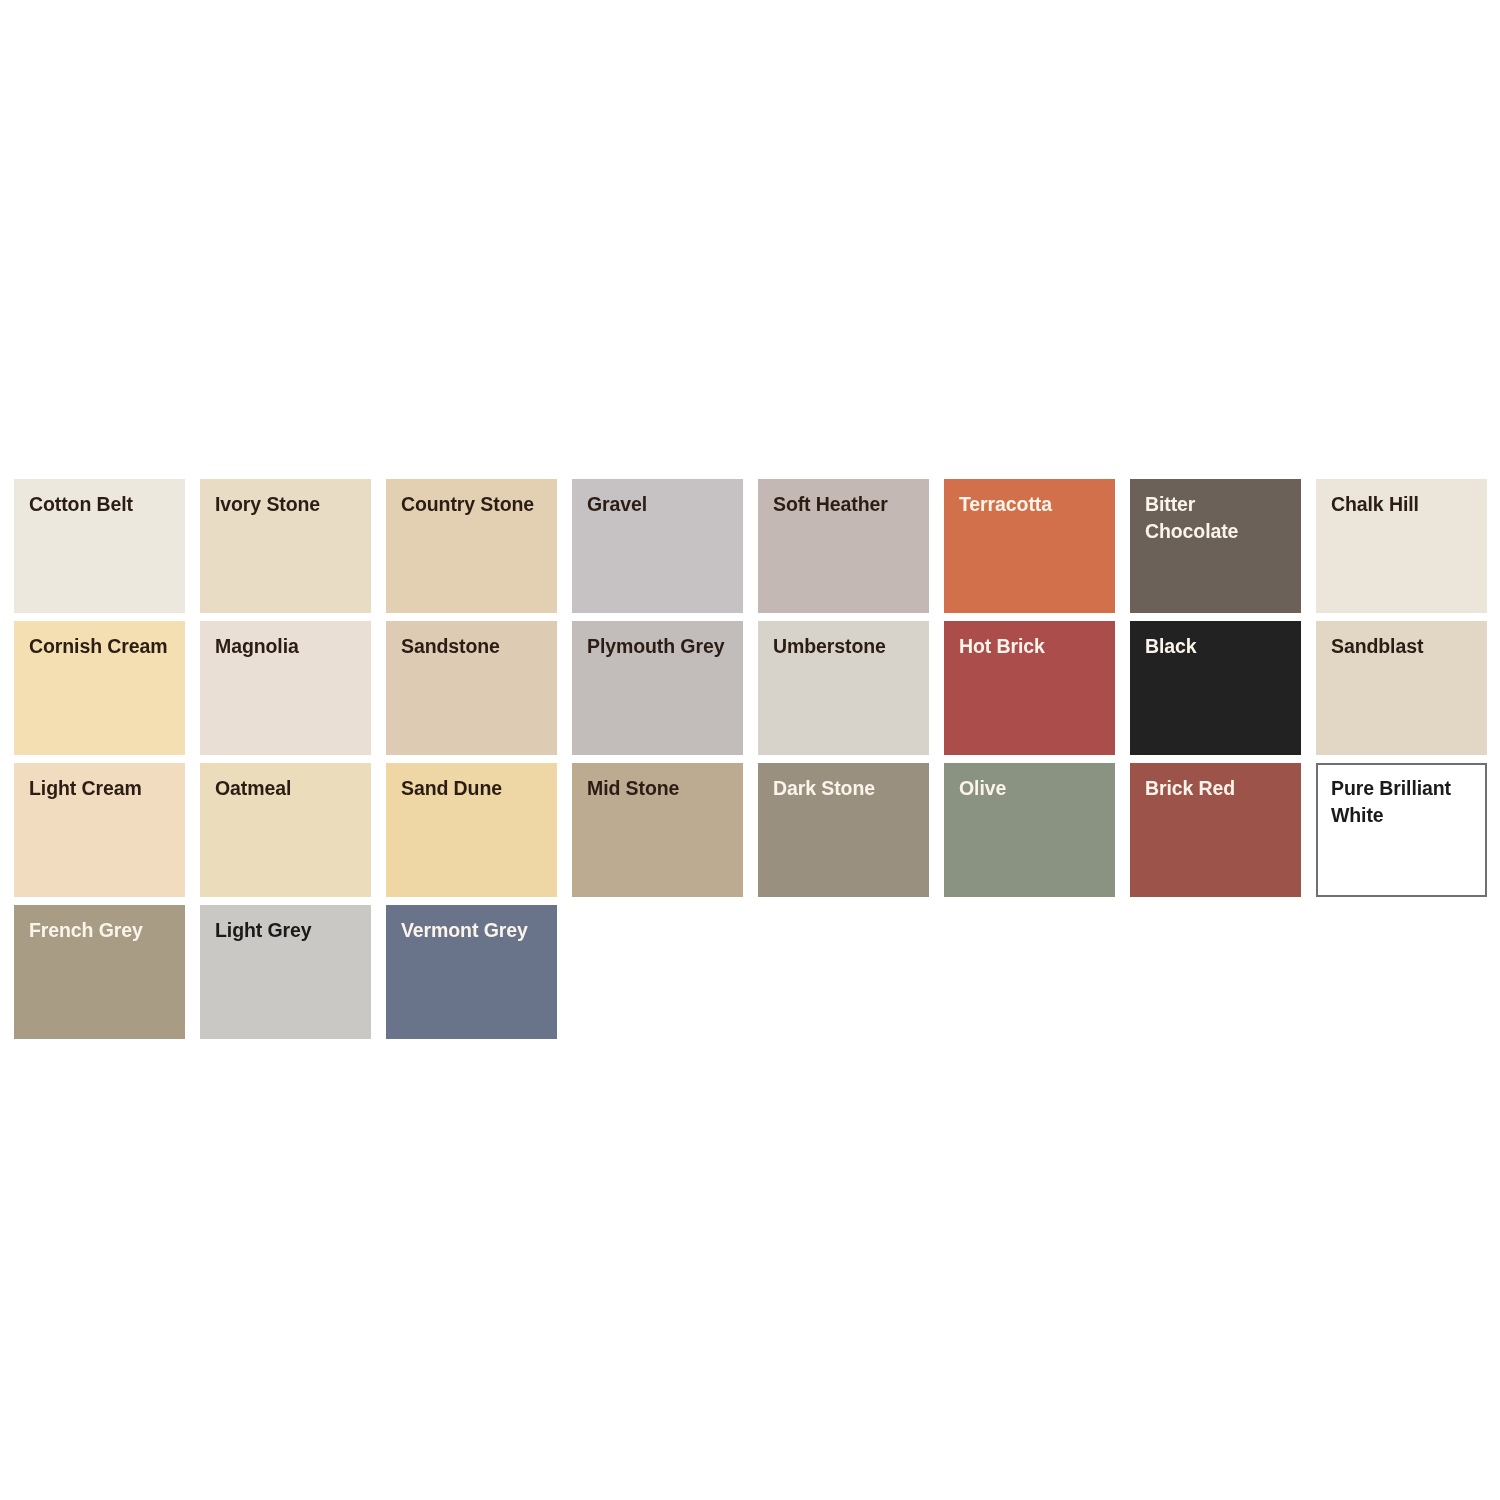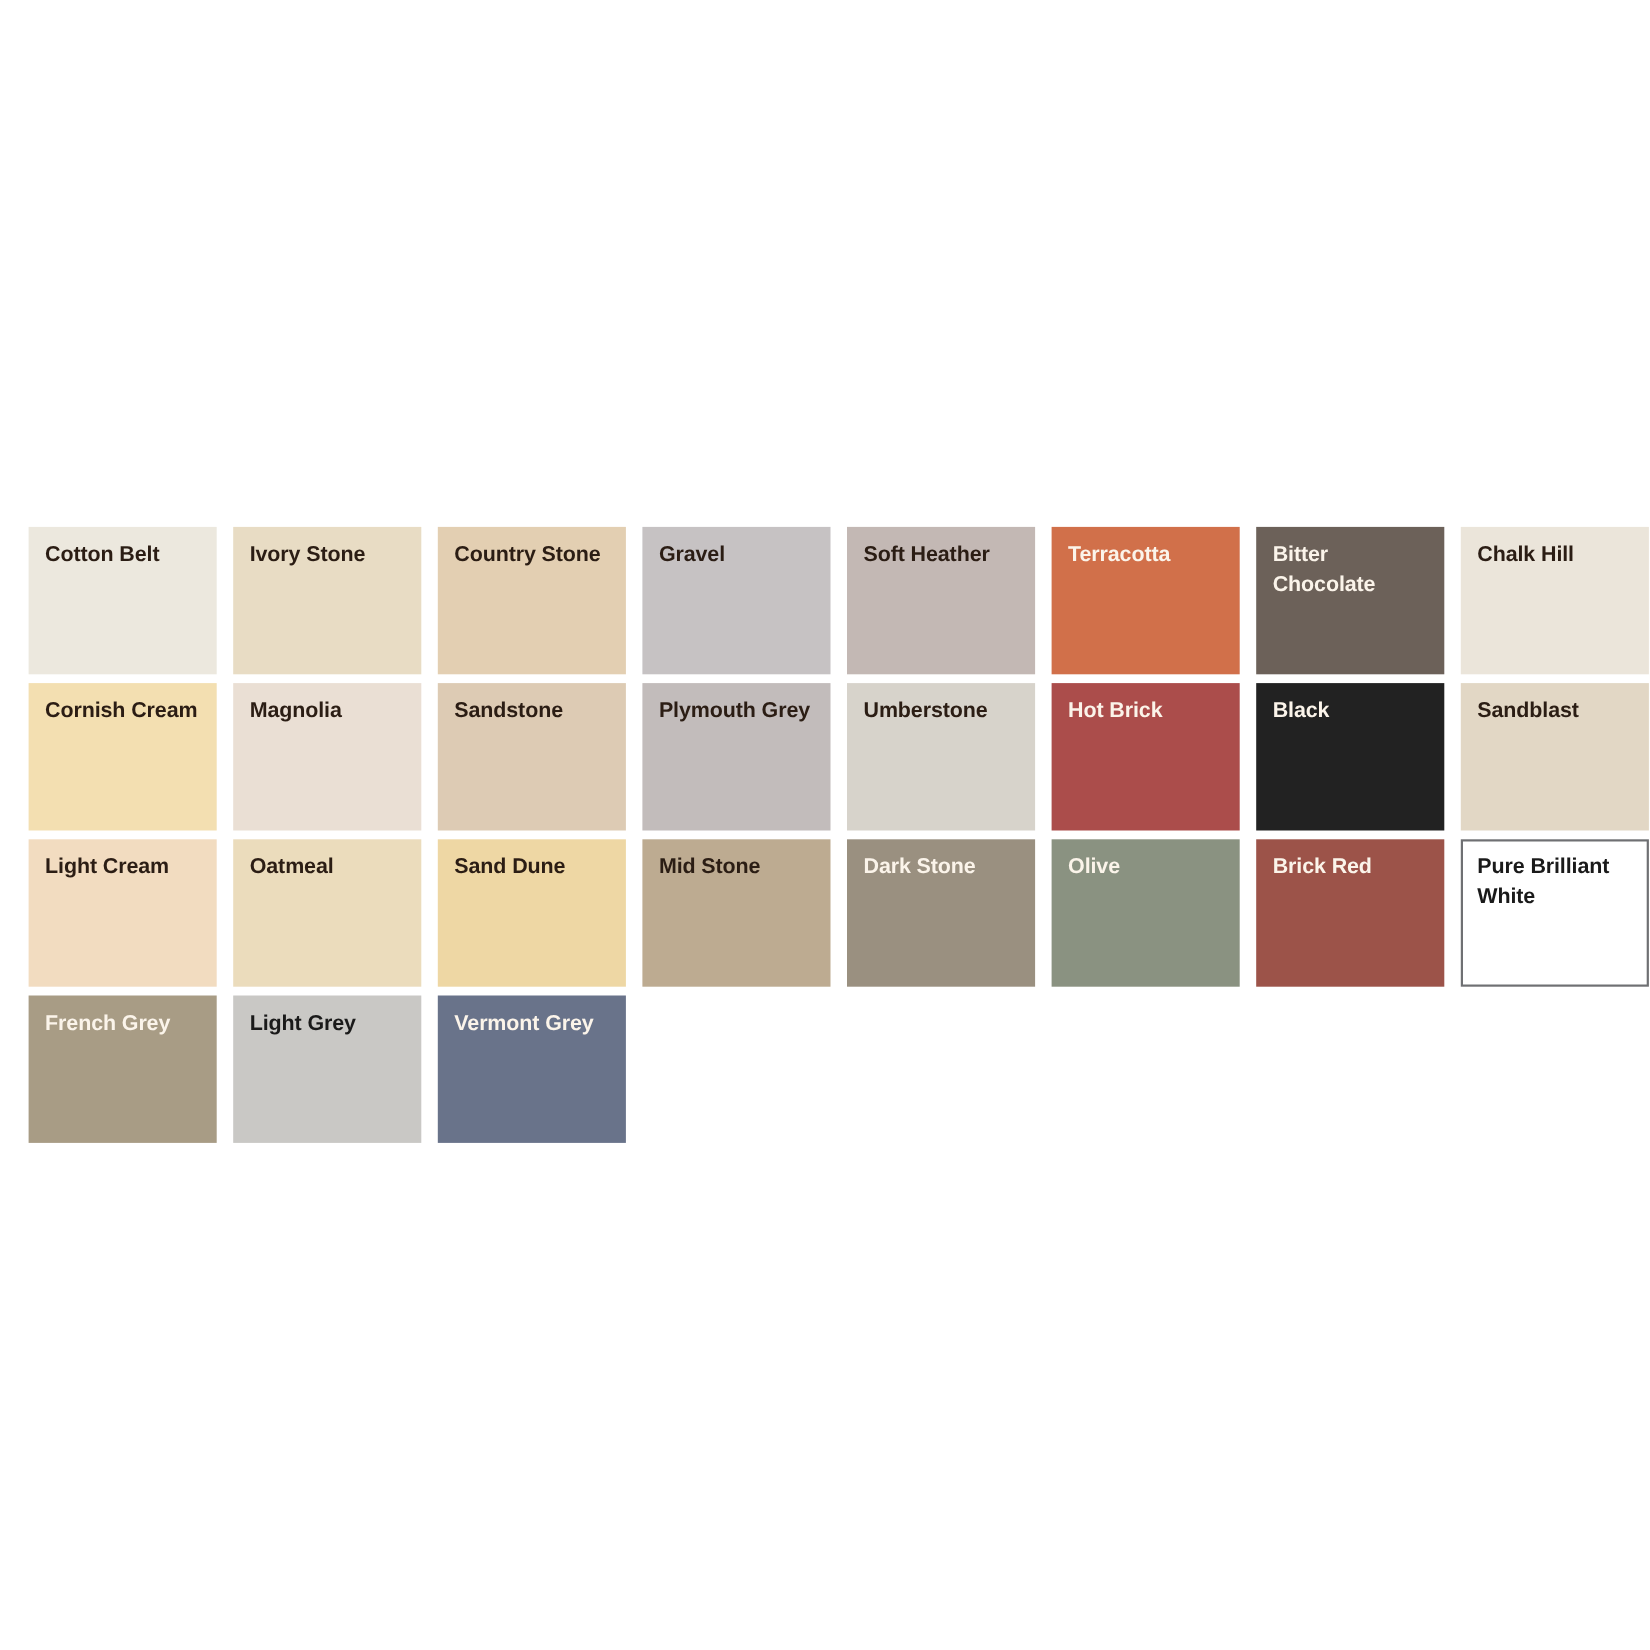--- a/index.html
+++ b/index.html
@@ -13,21 +13,20 @@
     background: #ffffff;
     font-family: "Liberation Sans", "DejaVu Sans", sans-serif;
     overflow: hidden;
   }
 
   #swatch-chart {
     position: absolute;
     left: 14px;
     top: 479px;
     width: 1472px;
-    margin-left: 12px;
   }
 
   .swatch-row {
     display: block;
     height: 142px;
     white-space: nowrap;
     font-size: 0;
   }
 
   .swatch {

